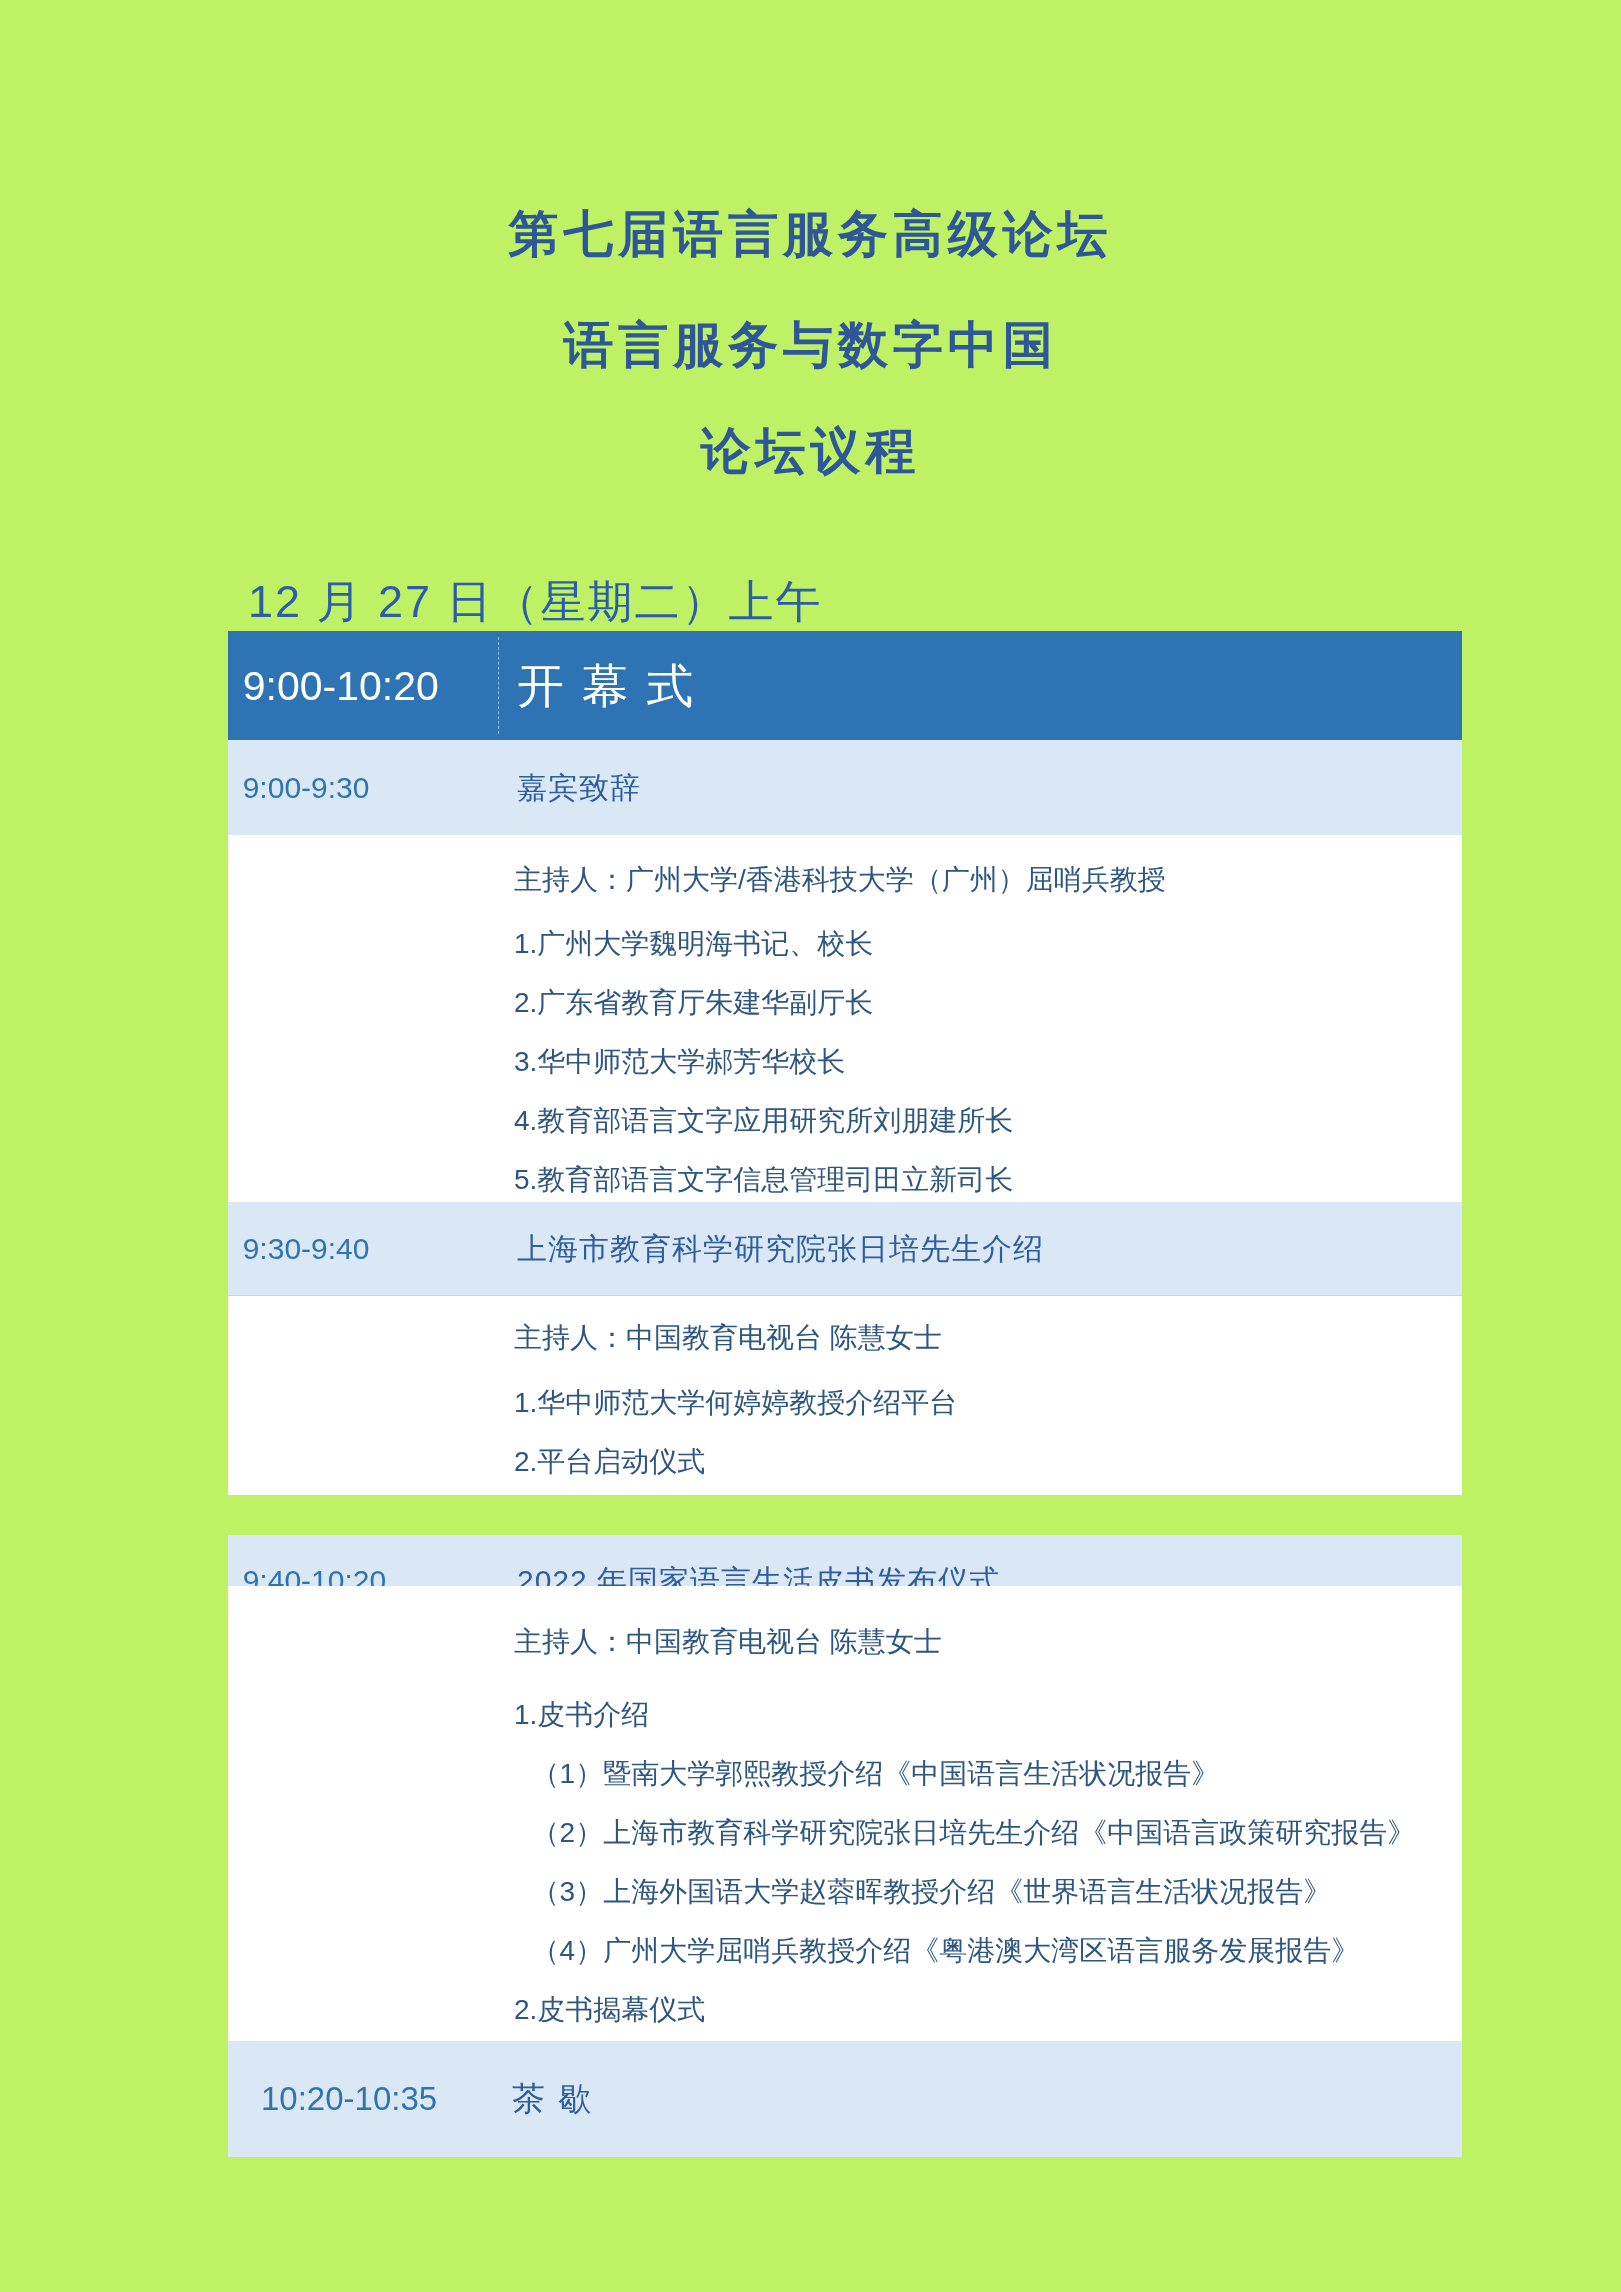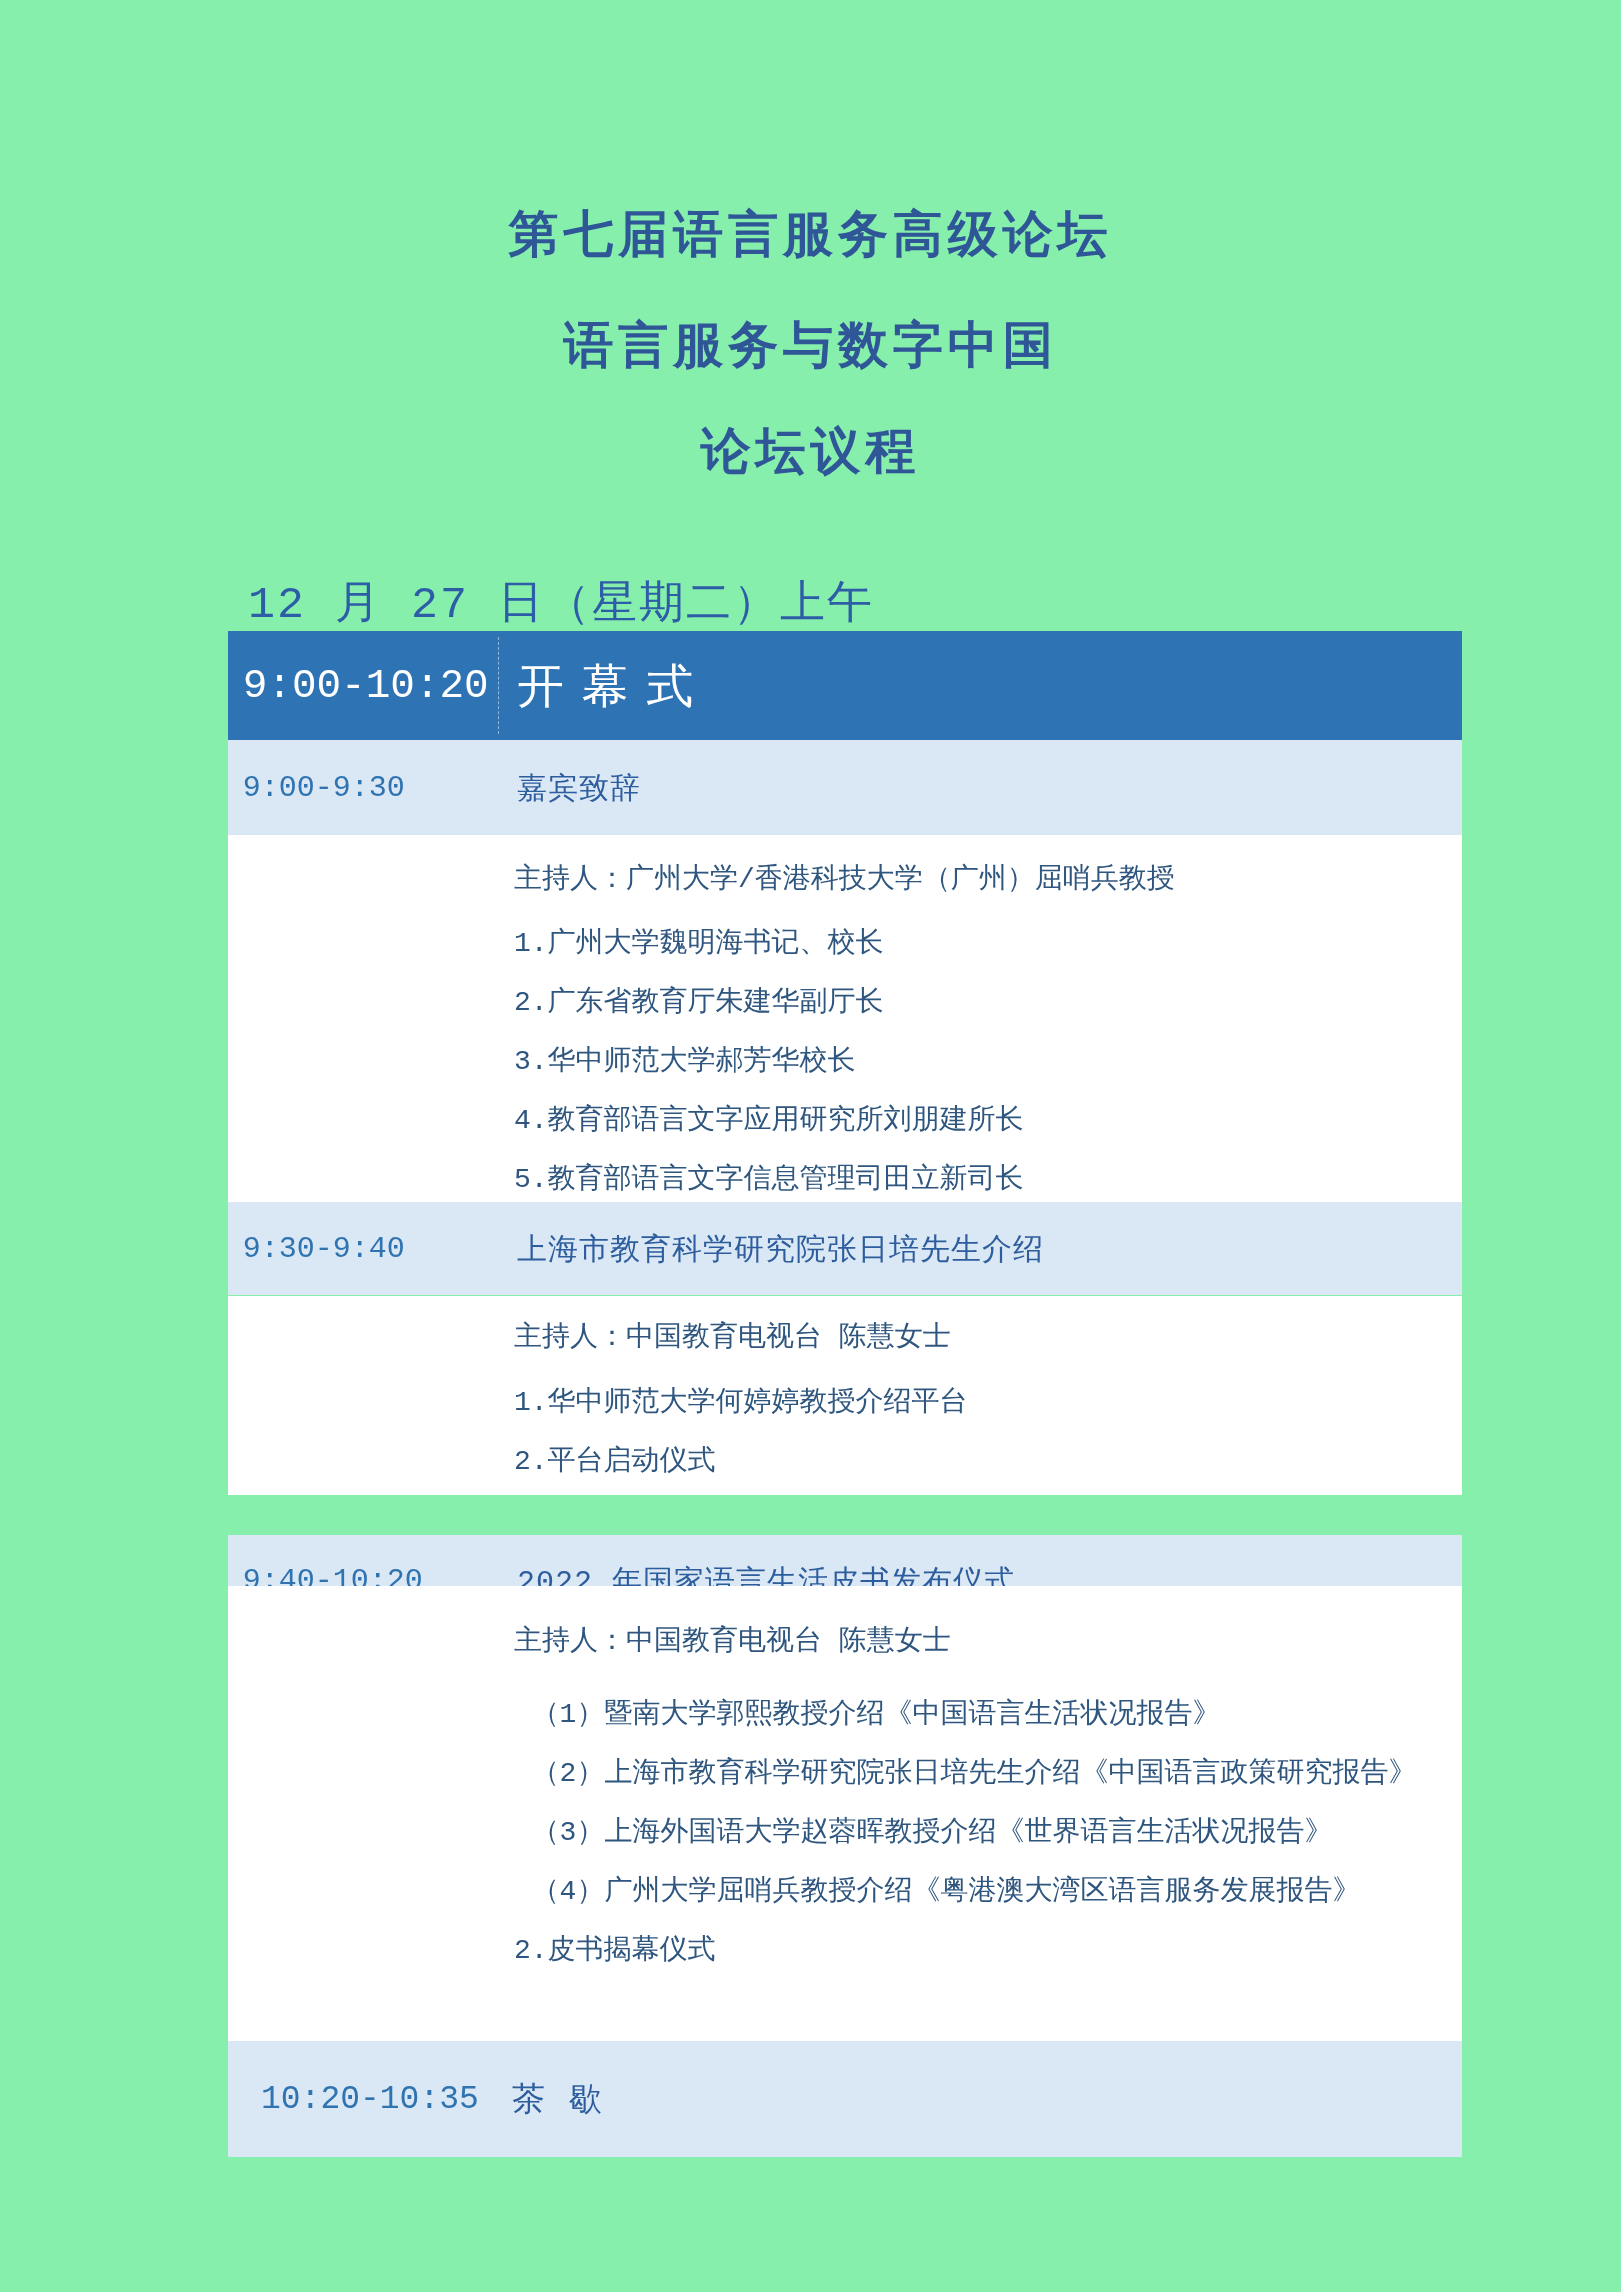--- a/index.html
+++ b/index.html
@@ -1,19 +1,19 @@
 <!DOCTYPE html>
 <html><head>
 <meta charset="utf-8">
 <style>
   html,body { margin:0; padding:0; background:#ffffff; }
   .page {
     position:relative; width:1621px; height:2293px;
-    background:#86efac; overflow:hidden;
-    font-family:Liberation Mono, monospace;
+    background:#bef264; overflow:hidden;
+    font-family:Liberation Sans, sans-serif;
   }
 
   
   .title-line {
     position:absolute; left:0; width:100%;
     text-align:center; font-weight:bold;
     color:#2f5697; font-size:50px; letter-spacing:4.9px;
     white-space:nowrap;
   }
   .title-1 { top:201px; }
@@ -108,20 +108,21 @@
       <div class="line item">2.平台启动仪式</div>
     </div>
 
     <div class="seg session-row session-3">
       <span class="time">9:40-10:20</span>
       <span class="stitle">2022 年国家语言生活皮书发布仪式</span>
     </div>
 
     <div class="seg details details-3">
       <div class="line host">主持人：中国教育电视台 陈慧女士</div>
+      <div class="line item">1.皮书介绍</div>
       <div class="line subitem">（1）暨南大学郭熙教授介绍《中国语言生活状况报告》</div>
       <div class="line subitem">（2）上海市教育科学研究院张日培先生介绍《中国语言政策研究报告》</div>
       <div class="line subitem">（3）上海外国语大学赵蓉晖教授介绍《世界语言生活状况报告》</div>
       <div class="line subitem">（4）广州大学屈哨兵教授介绍《粤港澳大湾区语言服务发展报告》</div>
       <div class="line item">2.皮书揭幕仪式</div>
     </div>
 
     <div class="seg session-row session-4">
       <span class="time">10:20-10:35</span>
       <span class="stitle">茶 歇</span>

